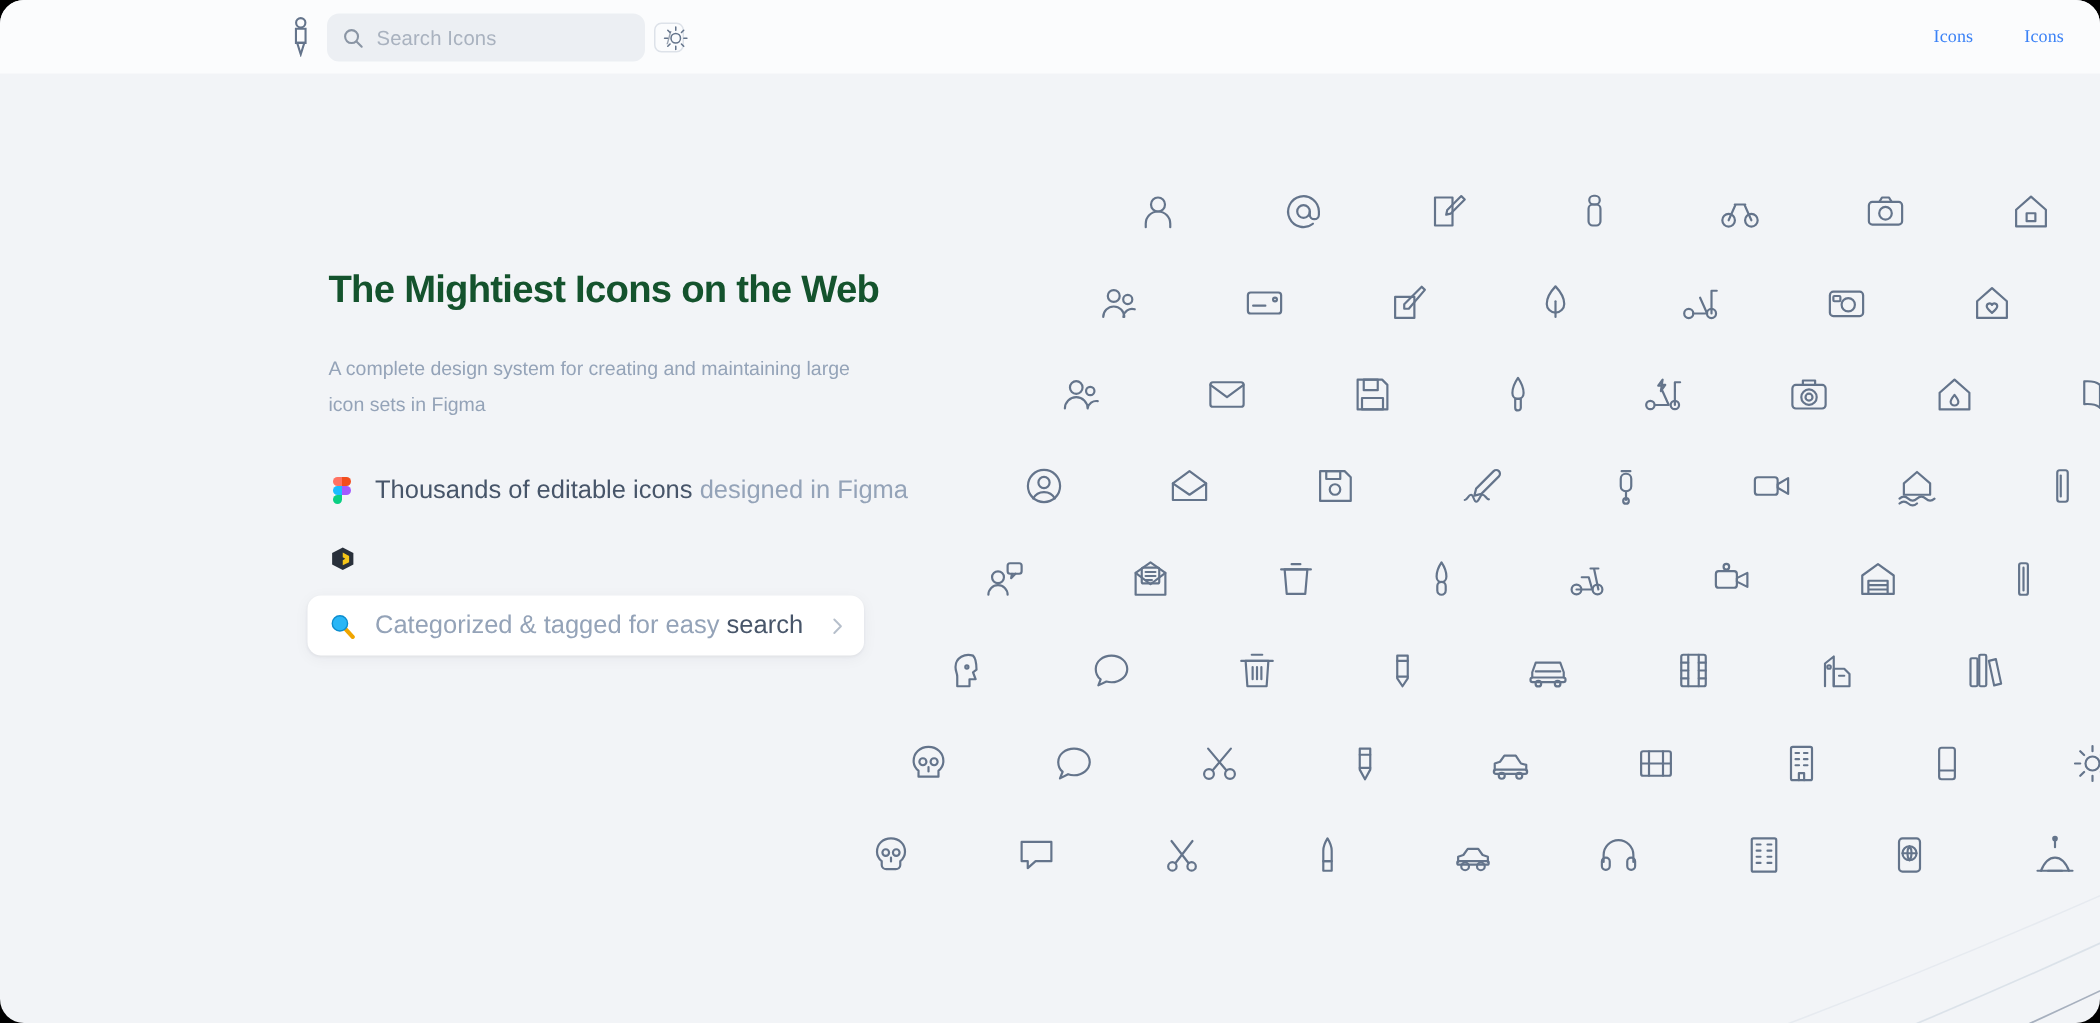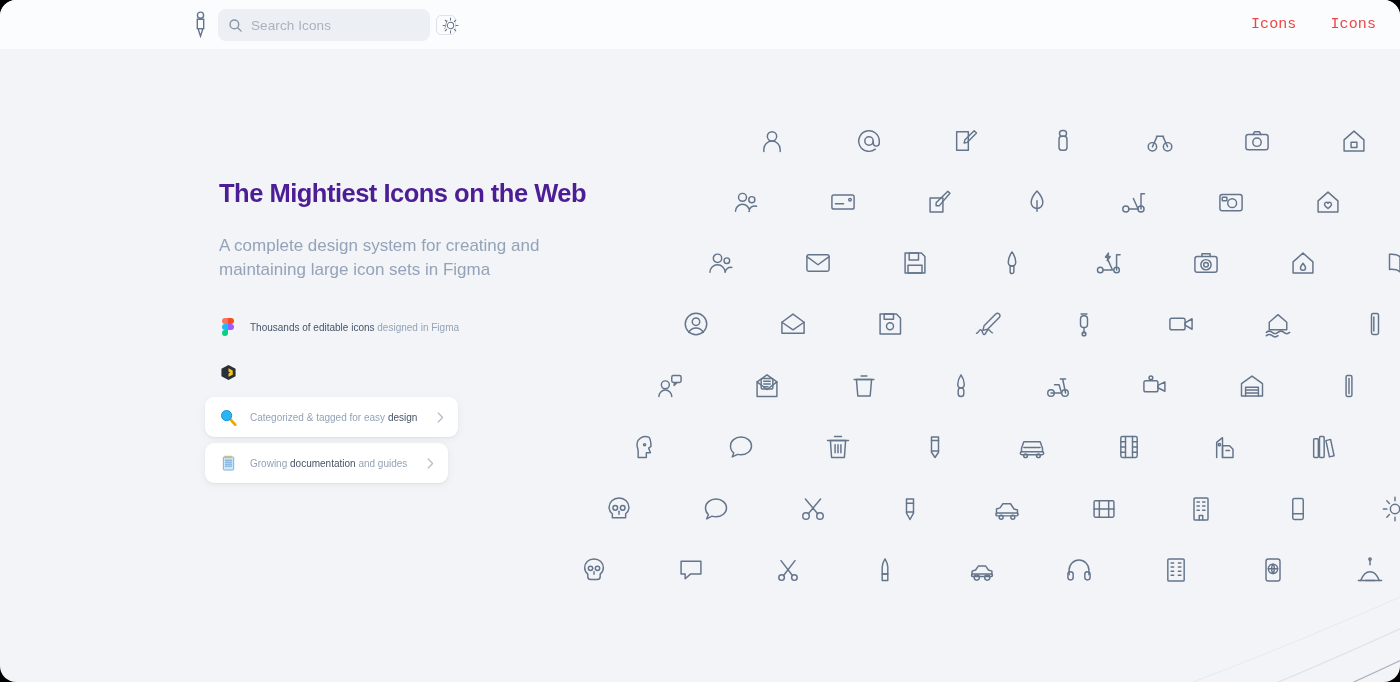--- a/index.html
+++ b/index.html
@@ -57,54 +57,54 @@
     position: absolute; left: 438px; top: 13px;
     width: 24px; height: 24px;
     display: flex; align-items: center; justify-content: center;
     cursor: pointer;
   }
   #nav-links {
     position: absolute; right: 24px; top: 0; height: 49px;
     display: flex; align-items: center; gap: 34px;
   }
   .nav-link {
-    font-size: 15px; color: #ef4444; text-decoration: none;
-    font-family: Liberation Mono, monospace;
+    font-size: 12px; color: #3b82f6; text-decoration: none;
+    font-family: Liberation Serif, serif;
     letter-spacing: .1px;
   }
 
   
   #hero { position: absolute; left: 219px; top: 178px; width: 470px; z-index: 10; }
   #hero-title {
-    font-size: 25.5px; font-weight: 700; color: #4c1d95;
+    font-size: 25.5px; font-weight: 700; color: #14532d;
     letter-spacing: -0.5px; line-height: 1.18;
     white-space: nowrap;
   }
   #hero-sub {
     margin-top: 26px;
-    font-size: 17px; line-height: 23.5px; color: #94a3b8;
+    font-size: 13px; line-height: 23.5px; color: #94a3b8;
     max-width: 372px; font-weight: 400;
   }
   #features { margin-top: 26px; display: flex; flex-direction: column; }
   .feature {
     display: flex; align-items: center; gap: 13px;
     height: 40px; padding: 0 14px;
     margin-left: -14px;
     border-radius: 9px;
   }
   .feature.plain { margin-bottom: 5px; }
   .feature.card {
     background: #ffffff;
     box-shadow: 0 1px 2px rgba(30,41,59,.06), 0 2px 10px rgba(30,41,59,.05);
     margin-bottom: 6px;
     width: fit-content;
   }
   .feat-icon { flex: 0 0 auto; width: 18px; height: 18px; display: flex;
                align-items: center; justify-content: center; }
-  .feat-text { font-size: 10px; color: #94a3b8; white-space: nowrap; }
+  .feat-text { font-size: 17px; color: #94a3b8; white-space: nowrap; }
   .feat-text b { color: #475569; font-weight: 400; }
   .feat-chevron { flex: 0 0 auto; margin-left: 7px; color: #b6bfcb; display:flex; }
 
   
   #icon-field { position: absolute; inset: 0; z-index: 5; pointer-events: none; }
   .icon-row { position: absolute; display: flex; gap: 67px; }
   .icon-cell {
     width: 30px; height: 30px;
     display: flex; align-items: center; justify-content: center;
     color: #64748b;
@@ -625,41 +625,23 @@
             </svg>
           </span>
         </div>
         <div class="feature card">
           <span class="feat-icon">
             <svg viewBox="0 0 18 18" width="17" height="17">
               <path d="M10.5 10.5 L16 16.5" stroke="#f0a500" stroke-width="3" stroke-linecap="round"></path>
               <circle cx="7" cy="7" r="5.4" fill="#29b6f6" stroke="#0d8ecf" stroke-width="1"></circle>
             </svg>
           </span>
-          <span class="feat-text">Categorized &amp; tagged for easy <b>design</b></span>
+          <span class="feat-text">Categorized &amp; tagged for easy <b>search</b></span>
           <span class="feat-chevron">
             <svg width="7" height="11" viewBox="0 0 7 11" fill="none" stroke="currentColor" stroke-width="1.3" stroke-linecap="round" stroke-linejoin="round">
               <path d="M1.2 1 L5.6 5.5 L1.2 10"></path>
             </svg>
           </span>
         </div>
-        <div class="feature card">
-          <span class="feat-icon">
-            <svg viewBox="0 0 16 18" width="15" height="17">
-              <rect x="2.5" y="2" width="11" height="14" rx="1" fill="#cfe9fb" stroke="#6aa9d8" stroke-width=".9"></rect>
-              <path d="M4.6 5.5 h6.8" stroke="#5f9fd0" stroke-width="1" stroke-linecap="round"></path>
-              <path d="M4.6 7.6 h6.8" stroke="#5f9fd0" stroke-width="1" stroke-linecap="round"></path>
-              <path d="M4.6 9.7 h6.8" stroke="#5f9fd0" stroke-width="1" stroke-linecap="round"></path>
-              <path d="M4.6 11.8 h6.8" stroke="#5f9fd0" stroke-width="1" stroke-linecap="round"></path>
-              <path d="M4.5 1 v2 M6.5 1 v2 M8.5 1 v2 M10.5 1 v2" stroke="#e0a33a" stroke-width="1" stroke-linecap="round"></path>
-            </svg>
-          </span>
-          <span class="feat-text">Growing <b>documentation</b> and guides</span>
-          <span class="feat-chevron">
-            <svg width="7" height="11" viewBox="0 0 7 11" fill="none" stroke="currentColor" stroke-width="1.3" stroke-linecap="round" stroke-linejoin="round">
-              <path d="M1.2 1 L5.6 5.5 L1.2 10"></path>
-            </svg>
-          </span>
-        </div>
       </div>
   </div>
 
 </div>
 
 </body></html>

